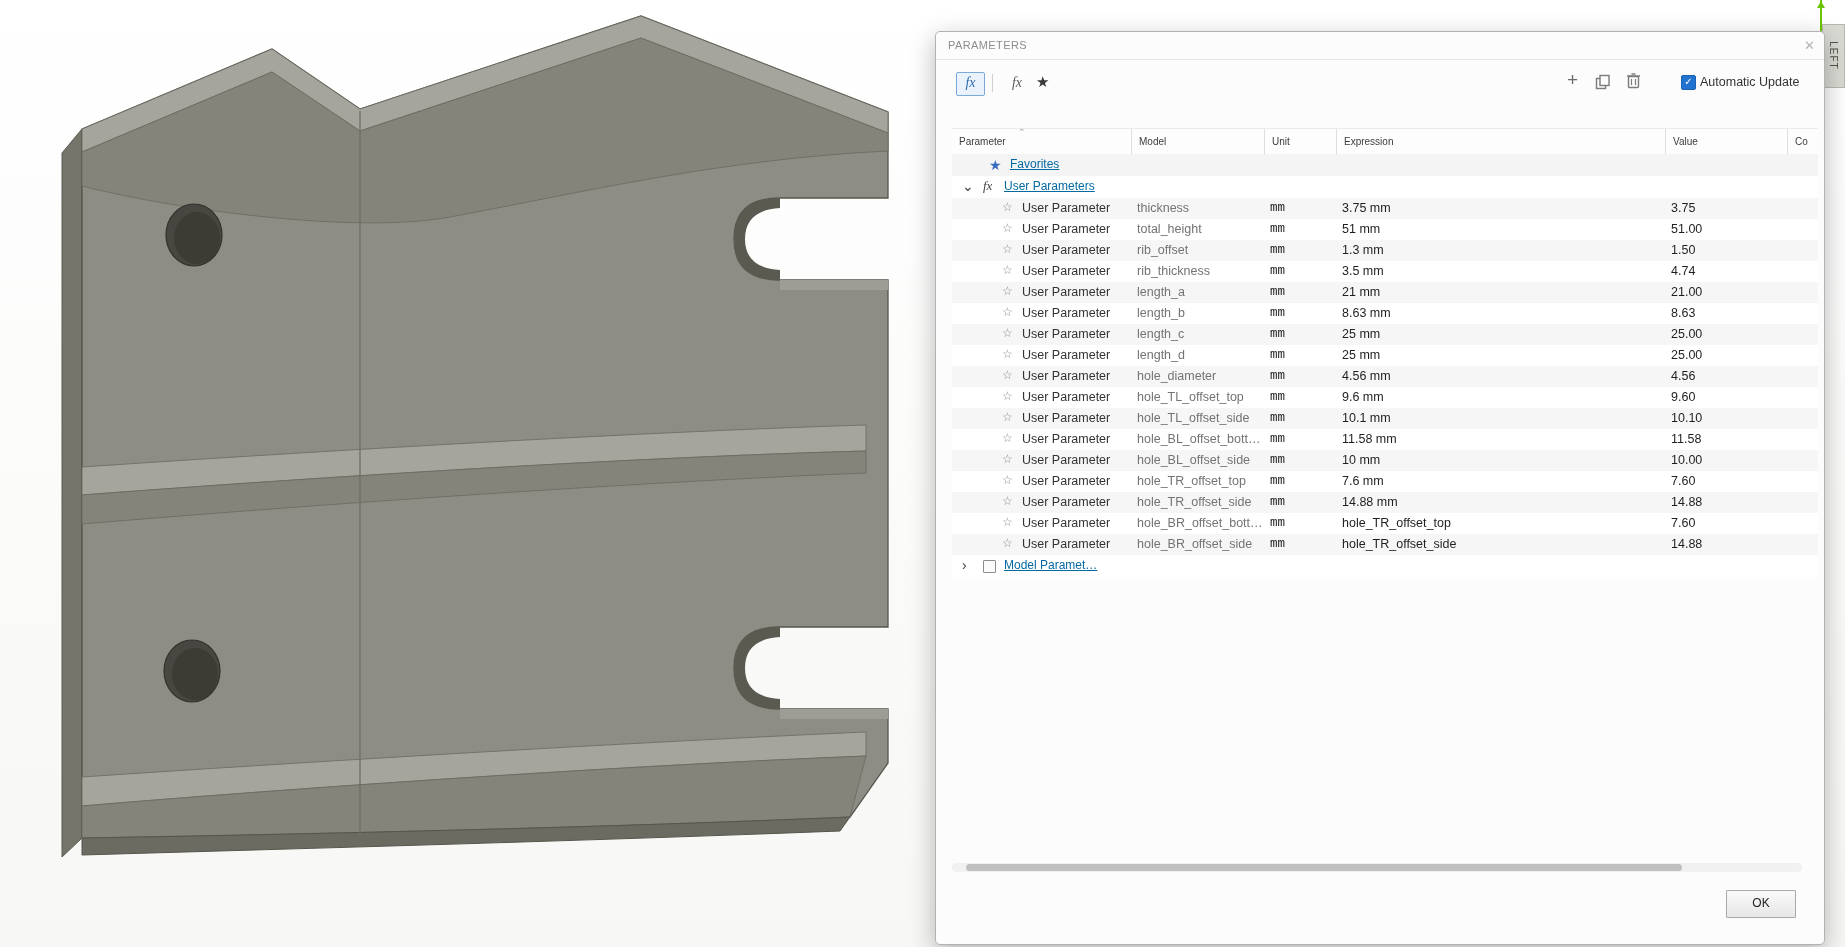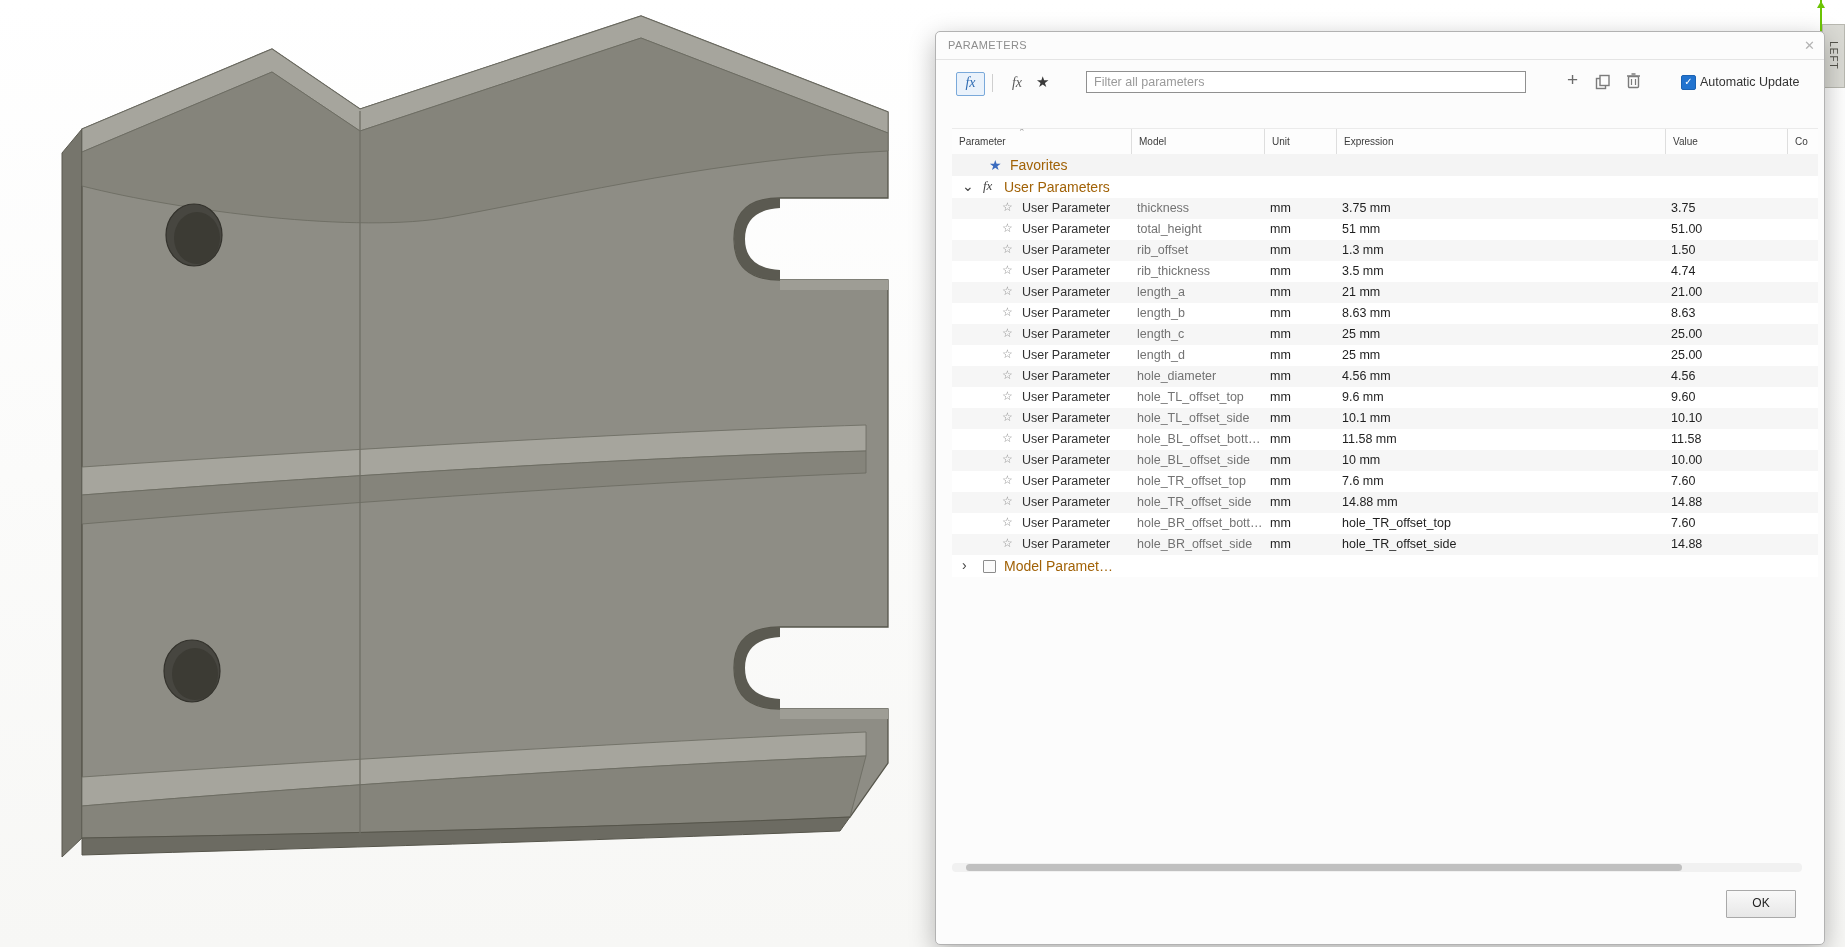--- a/index.html
+++ b/index.html
@@ -51,31 +51,31 @@
   .sort-mark{position:absolute;left:66px;top:-1px;font-size:9px;color:#999;line-height:9px;}
 
   
   .tbody{position:absolute;left:16px;top:122px;width:866px;overflow:hidden;}
   .grow{position:relative;height:22px;background:#fff;}
   .grow.shaded{background:#f4f4f4;}
   .g-chevron{position:absolute;left:10px;top:2px;font-size:14px;color:#444;}
   .g-fx{position:absolute;left:31px;top:2px;font-style:italic;font-family:"Liberation Serif",serif;
     font-size:13px;color:#444;}
   .g-star{position:absolute;left:37px;top:3px;font-size:14px;color:#3a6bbf;}
-  .g-label{position:absolute;left:52px;top:3px;font-size:14px;color:#a16207;}
+  .g-label{position:absolute;left:52px;top:3px;font-size:12px;color:#0369a1;text-decoration:underline;}
   .g-label.fav{left:58px;}
   .g-box{position:absolute;left:31px;top:5px;width:11px;height:11px;border:1px solid #8c8c8c;
     background:#fbfbfb;border-radius:1px;}
   .prow{position:relative;height:21px;background:#fff;}
   .prow.alt{background:#f6f6f6;}
   .prow span{position:absolute;top:3px;font-size:12.5px;white-space:nowrap;}
   .c-star{left:50px;top:2px !important;font-size:12px !important;color:#8f8f8f;}
   .c-type{left:70px;color:#333;}
   .c-name{left:185px;color:#737373;}
-  .c-unit{left:318px;color:#1f1f1f;}
+  .c-unit{left:318px;color:#1f1f1f;font-family:Liberation Mono, monospace;}
   .c-expr{left:390px;color:#1f1f1f;}
   .c-val{left:719px;color:#1f1f1f;}
 
   
   .hscroll{position:absolute;left:16px;top:831px;width:850px;height:9px;background:#f1f1f1;border-radius:4px;}
   .hscroll-thumb{position:absolute;left:14px;top:1px;height:7px;width:716px;background:#c0c0c0;border-radius:4px;}
   .ok-btn{position:absolute;right:28px;top:858px;width:68px;height:26px;
     background:linear-gradient(#f9f9f9,#e7e7e7);border:1px solid #a9a9a9;border-radius:1px;
     font-size:12px;color:#222;text-align:center;line-height:24px;cursor:pointer;}
 </style>
@@ -131,21 +131,20 @@
 
     <div class="dlg-titlebar">
       <span class="dlg-title">PARAMETERS</span>
       <span class="dlg-close">✕</span>
     </div>
 
     <div class="tb-fx">fx</div>
     <div class="tb-sep"></div>
     <div class="tb-fx2">fx</div>
     <div class="tb-star">★</div>
-    <input class="tb-filter" placeholder="Filter all parameters" style="">
     <div class="tb-plus">+</div>
     <div class="tb-copy">
       <svg width="16" height="16" viewBox="0 0 16 16">
         <rect x="1.5" y="4.5" width="9" height="10" fill="none" stroke="#7b7b7b" stroke-width="1.4"></rect>
         <rect x="5" y="1.5" width="9" height="10" fill="#fcfcfc" stroke="#7b7b7b" stroke-width="1.4"></rect>
       </svg>
     </div>
     <div class="tb-trash">
       <svg width="15" height="17" viewBox="0 0 15 17">
         <rect x="2.5" y="4.5" width="10" height="11" rx="1" fill="none" stroke="#7b7b7b" stroke-width="1.4"></rect>

